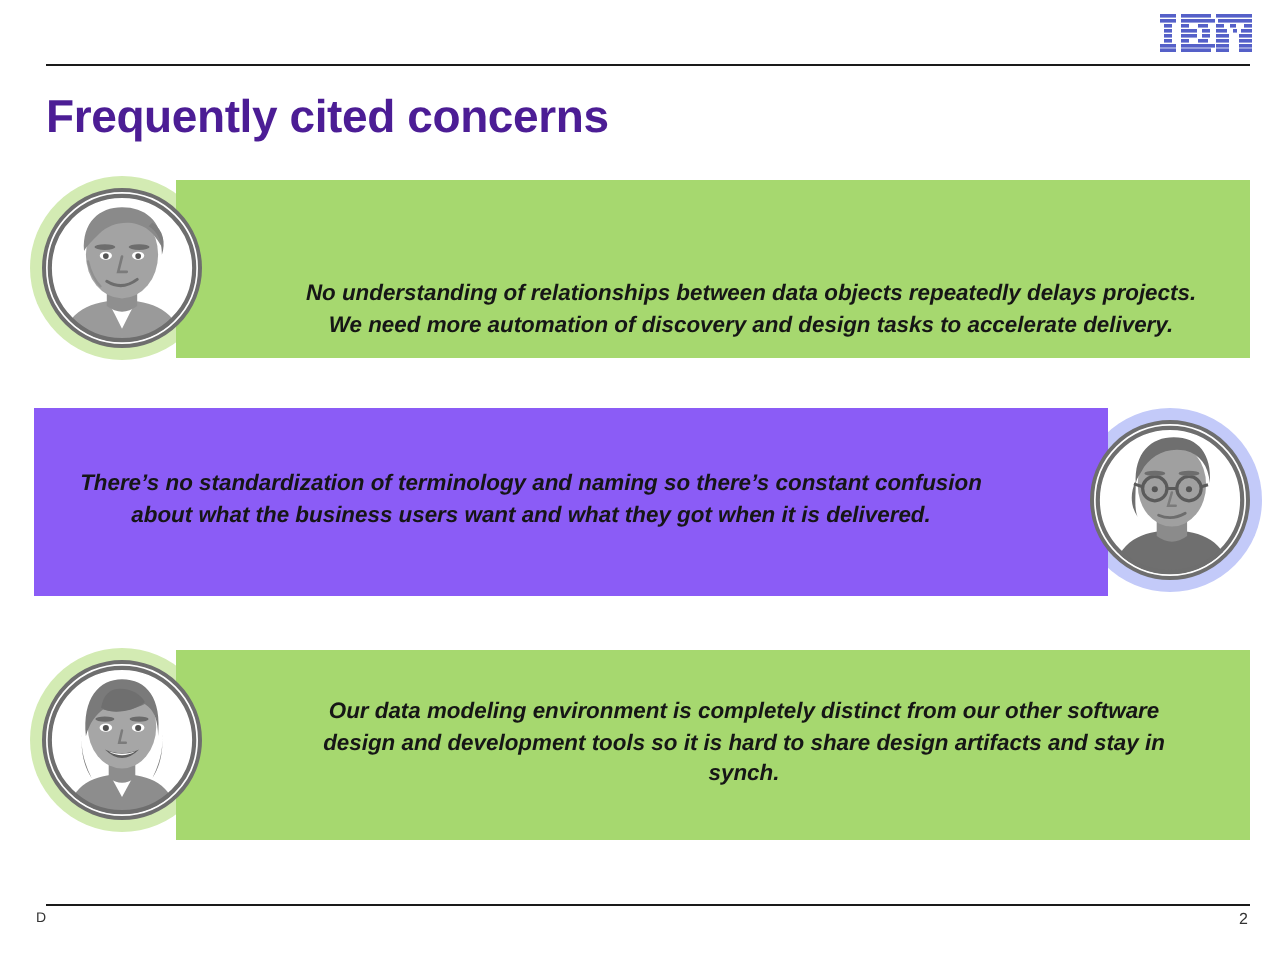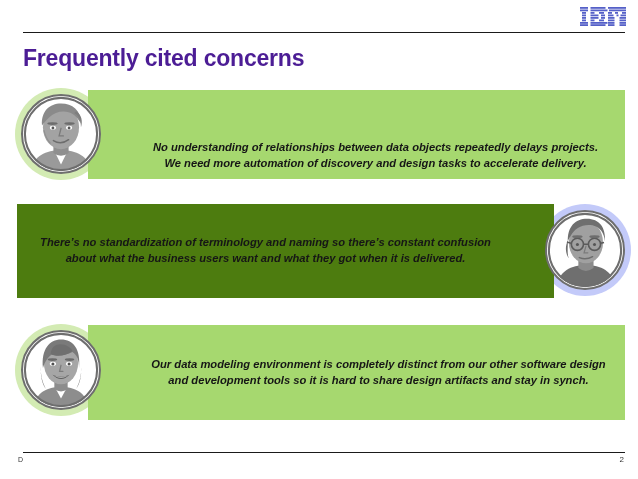--- a/index.html
+++ b/index.html
@@ -52,40 +52,40 @@
   }
 
   
   .quote-band {
     position: absolute;
     display: flex;
     align-items: center;
     box-sizing: border-box;
   }
   .band-green { background: #a6d86f; }
-  .band-blue  { background: #4d7c0f; justify-content: center; }
+  .band-blue  { background: #8b5cf6; justify-content: center; }
 
   .band-1 { left: 88px;  top: 90px;  width: 537px; height: 89px; }
   .band-2 { left: 17px;  top: 204px; width: 537px; height: 94px; }
   .band-3 { left: 88px;  top: 325px; width: 537px; height: 95px; }
 
   .quote-text {
     width: 100%;
     text-align: center;
     font-size: 11.2px;
     font-weight: bold;
     font-style: italic;
     color: #161616;
     line-height: 1.42;
     padding: 0 22px;
     box-sizing: border-box;
   }
   .band-1 .quote-text { padding-left: 60px; padding-right: 22px; margin-top: 43px; }
   .band-2 .quote-text { padding-left: 22px; padding-right: 62px; }
-  .band-3 .quote-text { padding-left: 60px; padding-right: 16px; }
+  .band-3 .quote-text { padding-left: 60px; padding-right: 29px; }
 
   
   .avatar {
     position: absolute;
     width: 80px;
     height: 80px;
     border-radius: 50%;
     background: #ffffff;
     border: 2.2px solid #6e6e6e;
     overflow: hidden;

